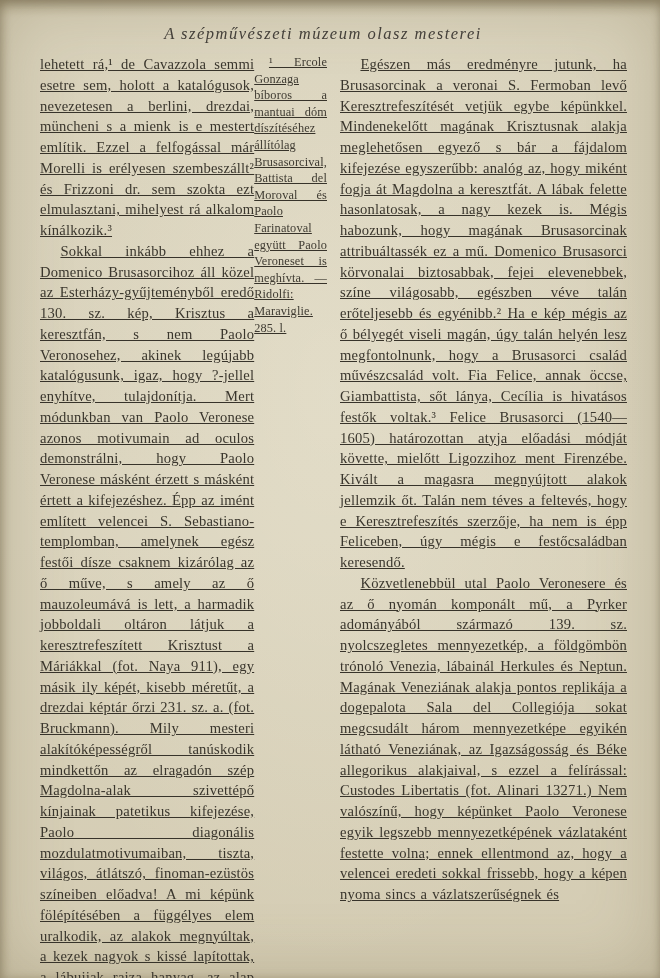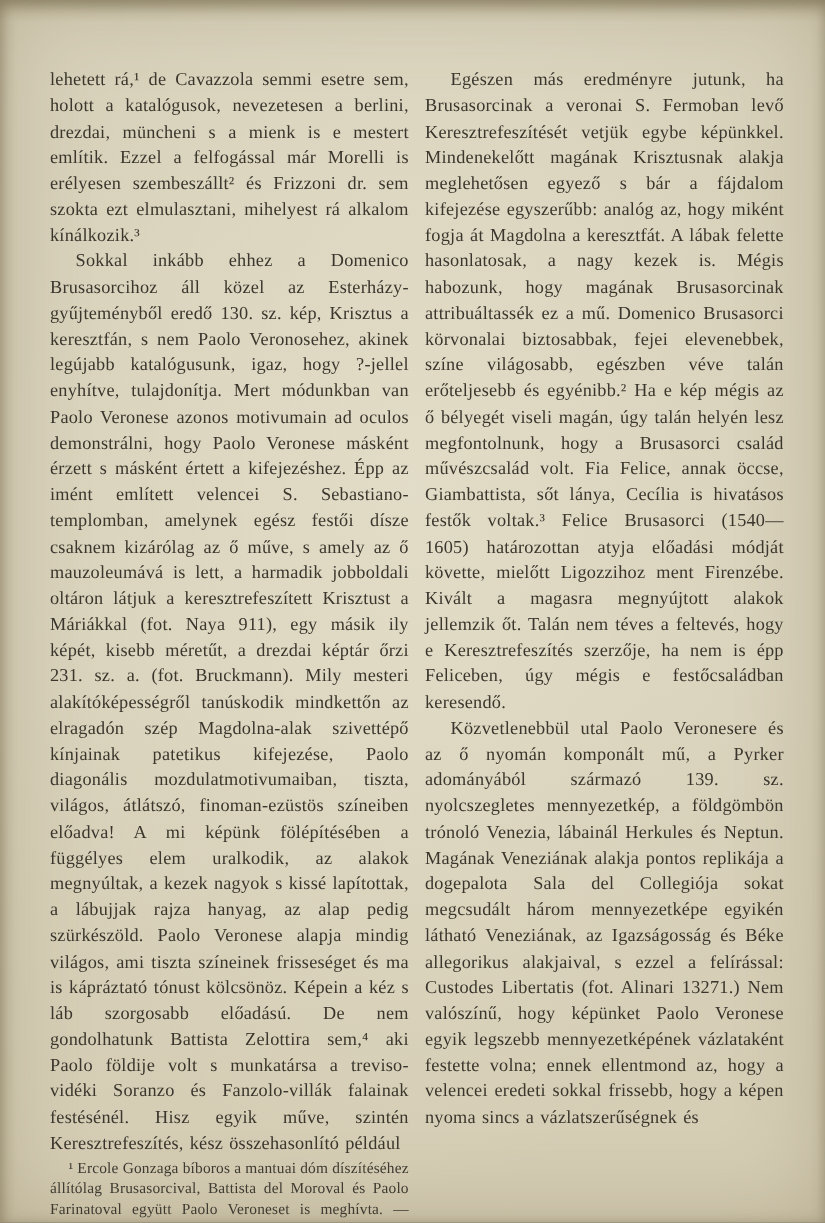--- a/index.html
+++ b/index.html
@@ -29,21 +29,22 @@
   }
   .columns{
     position:absolute;top:54px;left:40px;right:33px;
     display:flex;
     gap:13px;
   }
   .column{
     width:287px;
     height:908px;
     display:flex;
-    flex-direction:column;
+    flex-direction:row;
+    text-decoration:underline;
   }
   .body-text p{
     margin:0;
     font-size:14.6px;
     line-height:20.75px;
     text-align:justify;
     text-indent:1.4em;
     letter-spacing:.2px;
     word-spacing:1px;
     color:#3a362d;
@@ -58,20 +59,21 @@
     letter-spacing:.15px;
     color:#3e3a31;
   }
   .footnotes{padding-bottom:2px;}
 </style>
 </head>
 <body>
 
 <div class="scan">
 
+  <div class="page-header">A szépművészeti múzeum olasz mesterei</div>
 
   <div class="columns">
 
     <div class="column">
       <div class="body-text">
         <p class="no-indent">lehetett rá,¹ de Cavazzola semmi esetre sem, holott a katalógusok, nevezetesen a berlini, drezdai, müncheni s a mienk is e mestert említik. Ezzel a felfogással már Morelli is erélyesen szembeszállt² és Frizzoni dr. sem szokta ezt elmulasztani, mihelyest rá alkalom kínálkozik.³</p>
         <p>Sokkal inkább ehhez a Domenico Brusasorcihoz áll közel az Esterházy-gyűjteményből eredő 130. sz. kép, Krisztus a keresztfán, s nem Paolo Veronosehez, akinek legújabb katalógusunk, igaz, hogy ?-jellel enyhítve, tulajdonítja. Mert módunkban van Paolo Veronese azonos motivumain ad oculos demonstrálni, hogy Paolo Veronese másként érzett s másként értett a kifejezéshez. Épp az imént említett velencei S. Sebastiano-templomban, amelynek egész festői dísze csaknem kizárólag az ő műve, s amely az ő mauzoleumává is lett, a harmadik jobboldali oltáron látjuk a keresztrefeszített Krisztust a Máriákkal (fot. Naya 911), egy másik ily képét, kisebb méretűt, a drezdai képtár őrzi 231. sz. a. (fot. Bruckmann). Mily mesteri alakítóképességről tanúskodik mindkettőn az elragadón szép Magdolna-alak szivettépő kínjainak patetikus kifejezése, Paolo diagonális mozdulatmotivumaiban, tiszta, világos, átlátszó, finoman-ezüstös színeiben előadva! A mi képünk fölépítésében a függélyes elem uralkodik, az alakok megnyúltak, a kezek nagyok s kissé lapítottak, a lábujjak rajza hanyag, az alap pedig szürkészöld. Paolo Veronese alapja mindig világos, ami tiszta színeinek frisseséget és ma is kápráztató tónust kölcsönöz. Képein a kéz s láb szorgosabb előadású. De nem gondolhatunk Battista Zelottira sem,⁴ aki Paolo földije volt s munkatársa a treviso-vidéki Soranzo és Fanzolo-villák falainak festésénél. Hisz egyik műve, szintén Keresztrefeszítés, kész összehasonlító például</p>
       </div>
       <div class="footnotes">
         <p>¹ Ercole Gonzaga bíboros a mantuai dóm díszítéséhez állítólag Brusasorcival, Battista del Moroval és Paolo Farinatoval együtt Paolo Veroneset is meghívta. — Ridolfi: Maraviglie. 285. l.</p>

